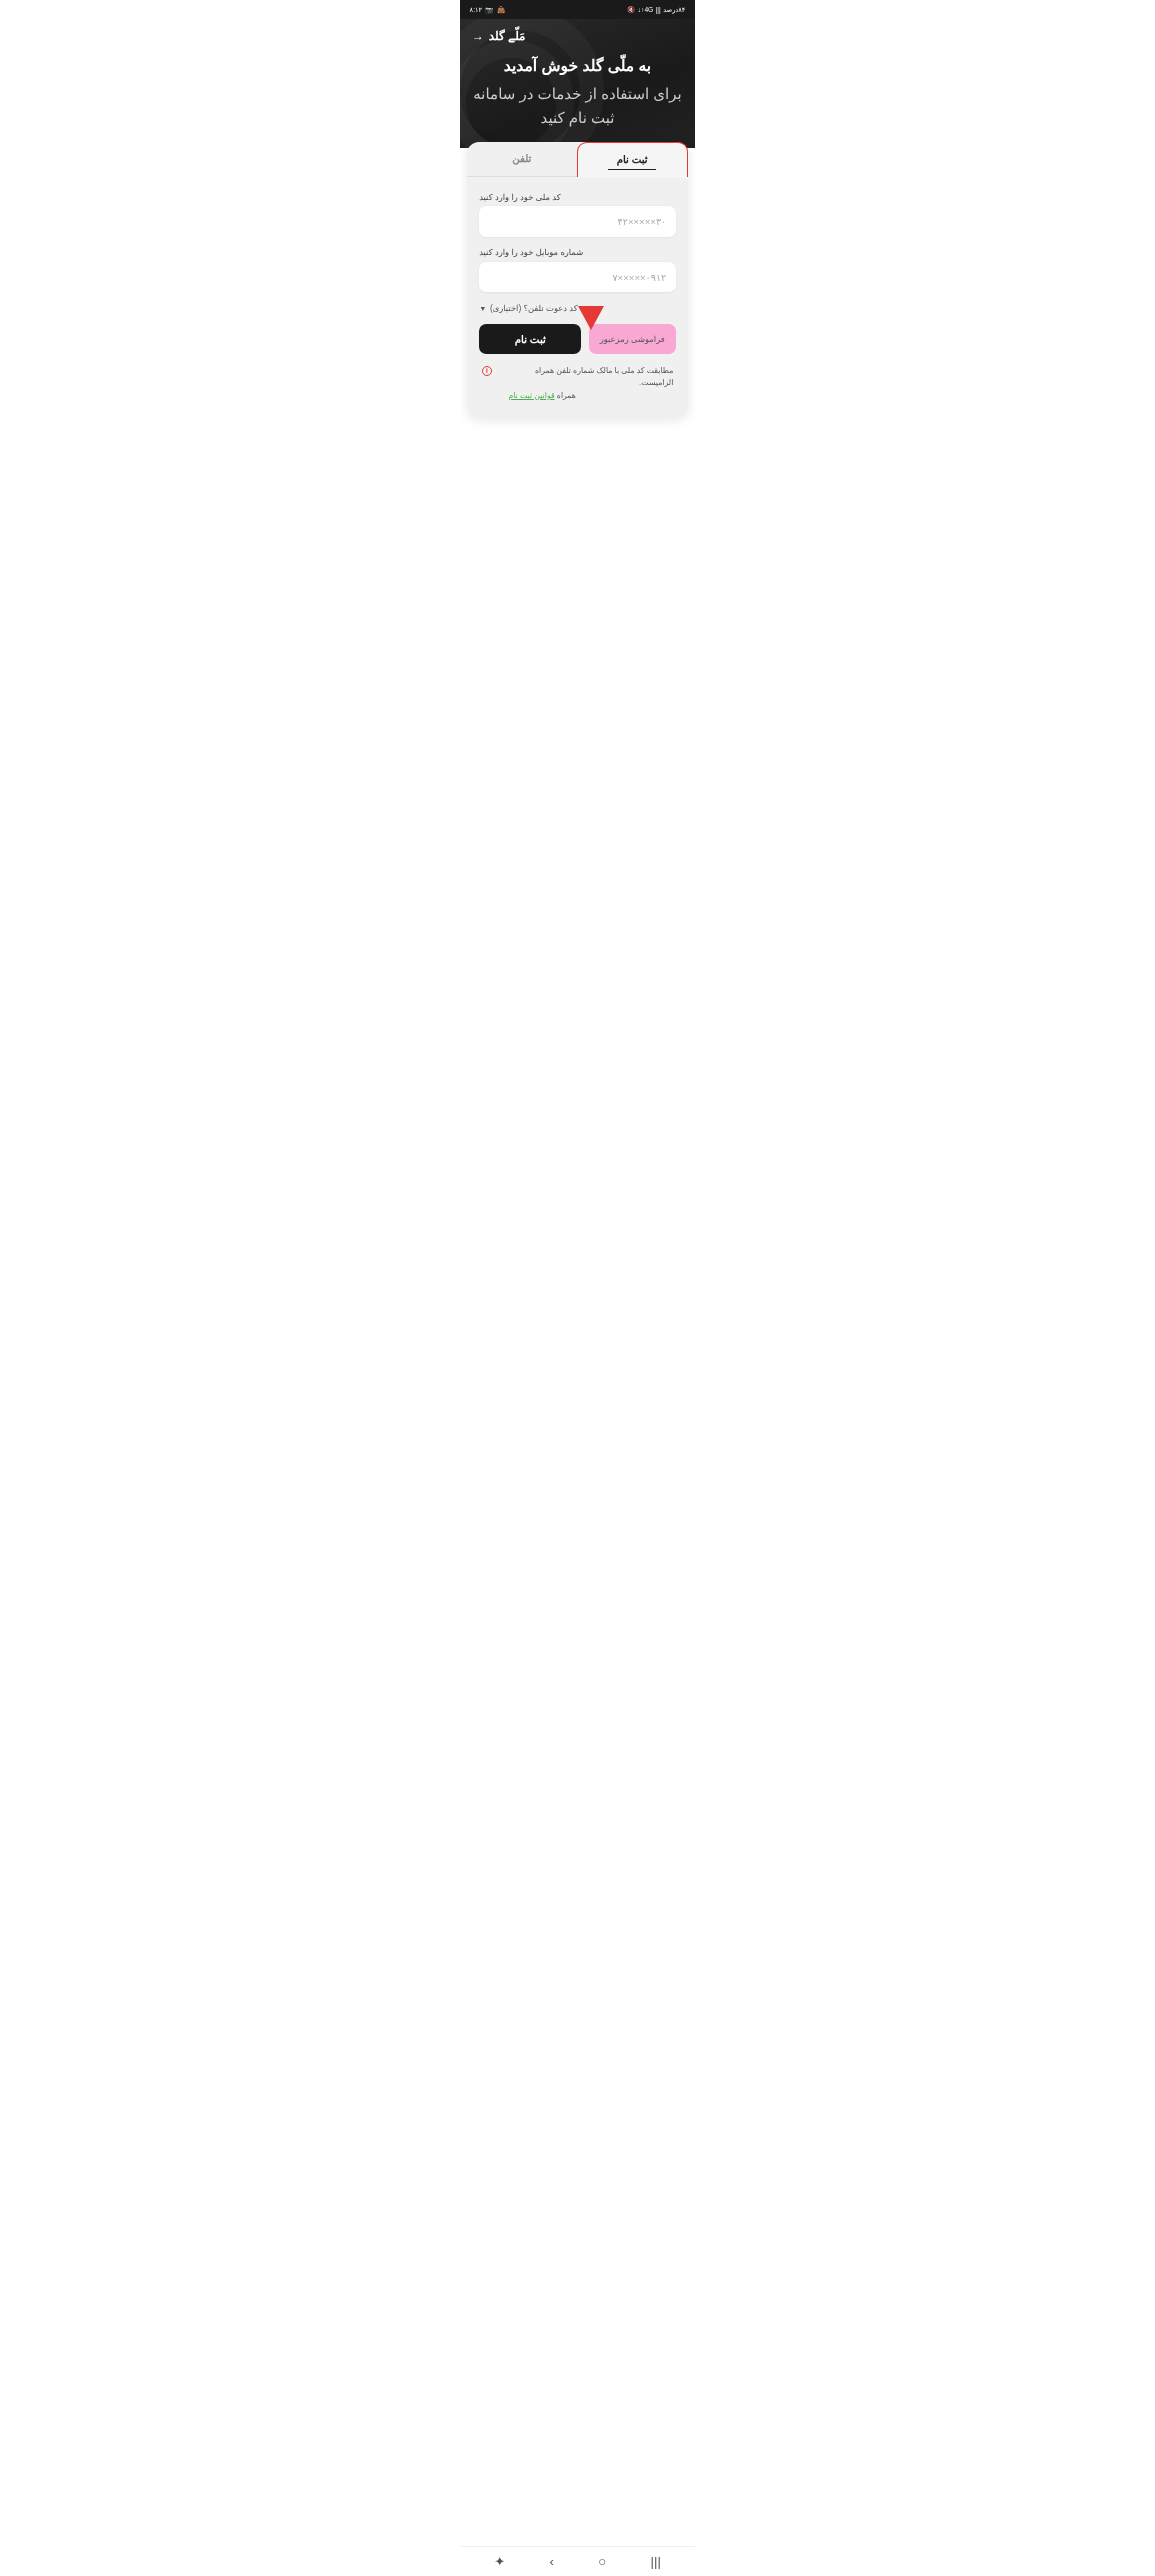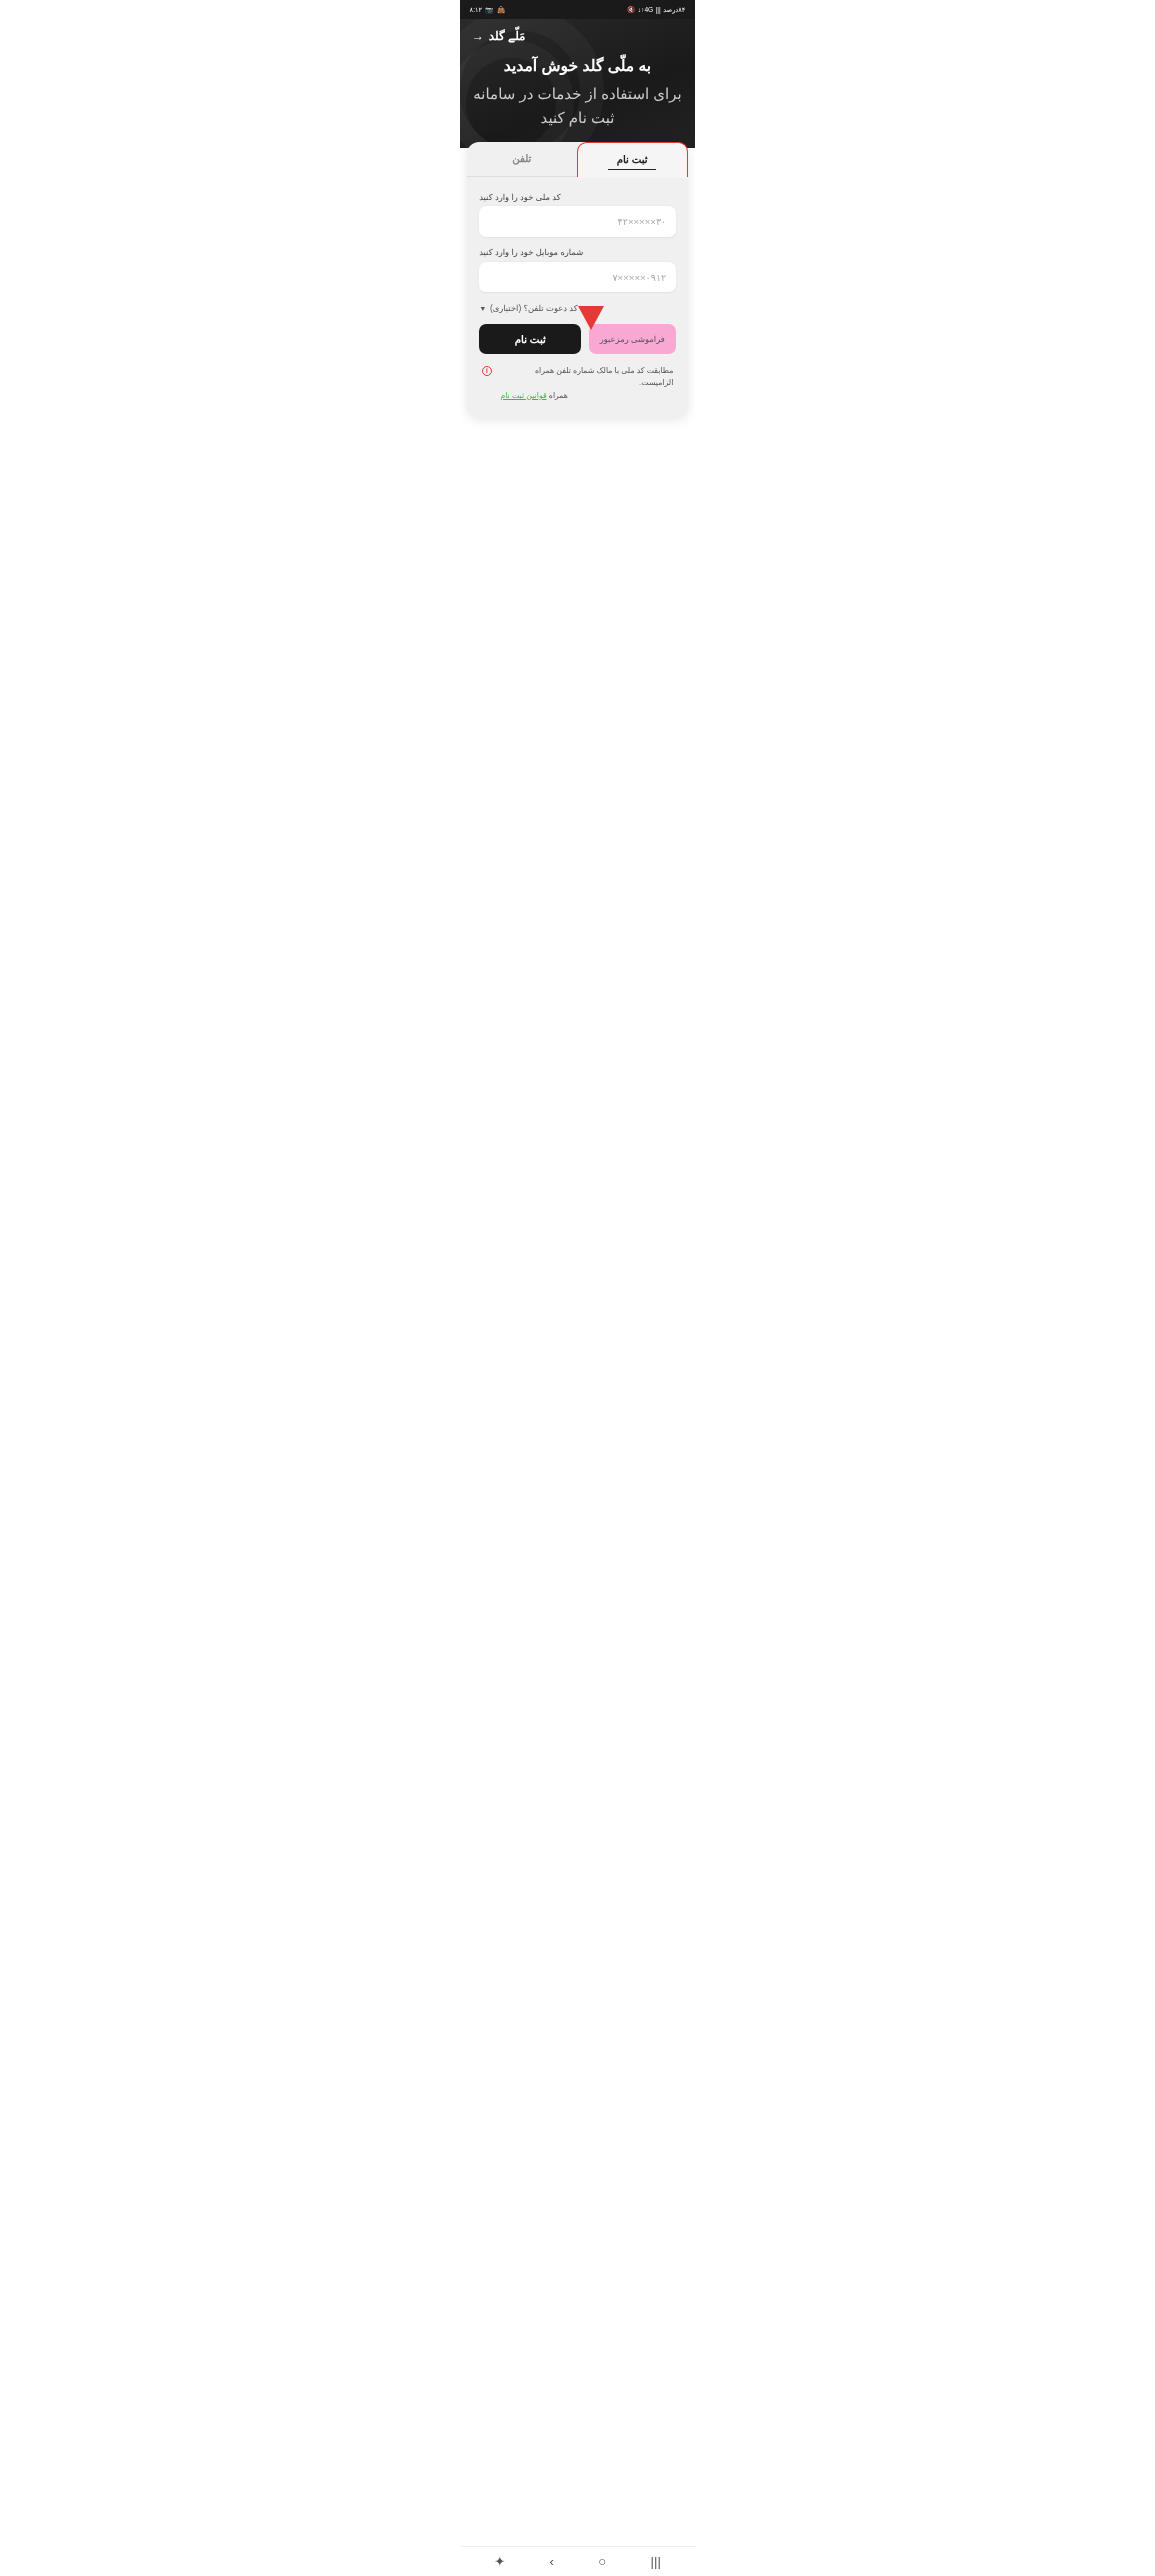--- a/index.html
+++ b/index.html
@@ -250,21 +250,21 @@
       font-weight: 500;
       cursor: pointer;
       text-align: center;
     }
 
     
     .info-notice {
       display: flex;
       align-items: flex-start;
       justify-content: flex-end;
-      gap: 8px;
+      gap: 16px;
       text-align: right;
       font-size: 7.8px;
       color: #555;
       line-height: 1.6;
       padding: 0 2.4px;
     }
 
     .info-icon {
       display: inline-flex;
       align-items: center;

